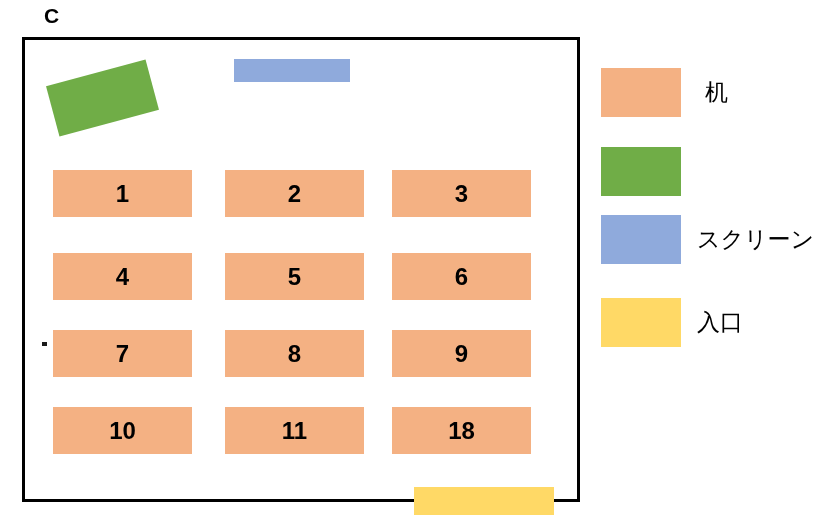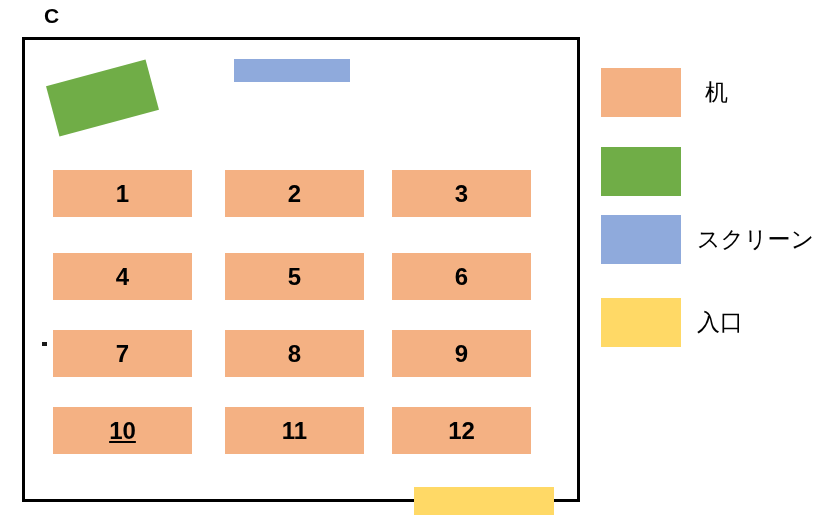--- a/index.html
+++ b/index.html
@@ -113,23 +113,23 @@
 
   <div class="desk" style="left: 53px; top: 170px; background-color: rgb(244, 177, 131);">1</div>
   <div class="desk" style="left: 225px; top: 170px; background-color: rgb(244, 177, 131);">2</div>
   <div class="desk" style="left: 392px; top: 170px; background-color: rgb(244, 177, 131);">3</div>
   <div class="desk" style="left: 53px; top: 253px; background-color: rgb(244, 177, 131);">4</div>
   <div class="desk" style="left: 225px; top: 253px; background-color: rgb(244, 177, 131);">5</div>
   <div class="desk" style="left: 392px; top: 253px; background-color: rgb(244, 177, 131);">6</div>
   <div class="desk" style="left: 53px; top: 330px; background-color: rgb(244, 177, 131);">7</div>
   <div class="desk" style="left: 225px; top: 330px; background-color: rgb(244, 177, 131);">8</div>
   <div class="desk" style="left: 392px; top: 330px; background-color: rgb(244, 177, 131);">9</div>
-  <div class="desk" style="left: 53px; top: 407px; background-color: rgb(244, 177, 131); text-decoration: underline;">10</div>
+  <div class="desk" style="left: 53px; top: 407px; background-color: rgb(244, 177, 131);">10</div>
   <div class="desk" style="left: 225px; top: 407px; background-color: rgb(244, 177, 131); text-align: center;">11</div>
-  <div class="desk" style="left: 392px; top: 407px; background-color: rgb(244, 177, 131);">12</div>
+  <div class="desk" style="left: 392px; top: 407px; background-color: rgb(244, 177, 131);">18</div>
 
   <div class="entrance" style="background-color: rgb(255, 217, 102);"></div>
 
   <div class="stray-mark"></div>
 
   <div class="legend">
     <div class="legend-row r0">
       <div class="swatch" style="background-color: rgb(244, 177, 131);"></div>
       <div class="legend-label">机</div>
     </div>

